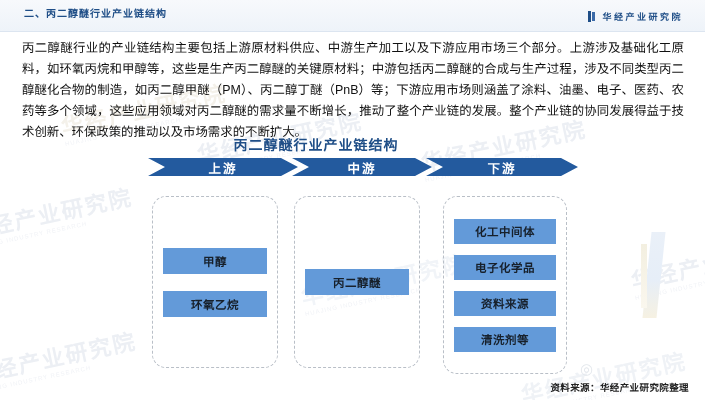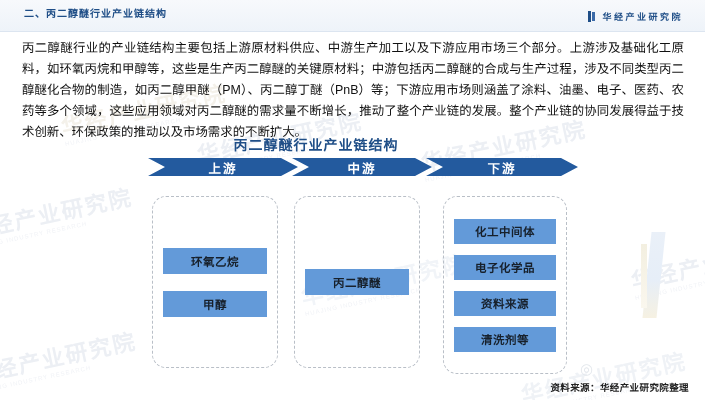--- a/index.html
+++ b/index.html
@@ -145,22 +145,22 @@
 <div class="chart">
   <div class="chart-title">丙二醇醚行业产业链结构</div>
 
   <div class="arrow-row">
     <div class="arrow arrow-up">上游</div>
     <div class="arrow arrow-down">下游</div>
     <div class="arrow arrow-mid">中游</div>
   </div>
 
   <div class="col col-up">
+    <div class="node">甲醇</div>
     <div class="node">环氧乙烷</div>
-    <div class="node">甲醇</div>
   </div>
 
   <div class="col col-mid">
     <div class="node">丙二醇醚</div>
   </div>
 
   <div class="col col-down">
     <div class="node">化工中间体</div>
     <div class="node">电子化学品</div>
     <div class="node">资料来源</div>

